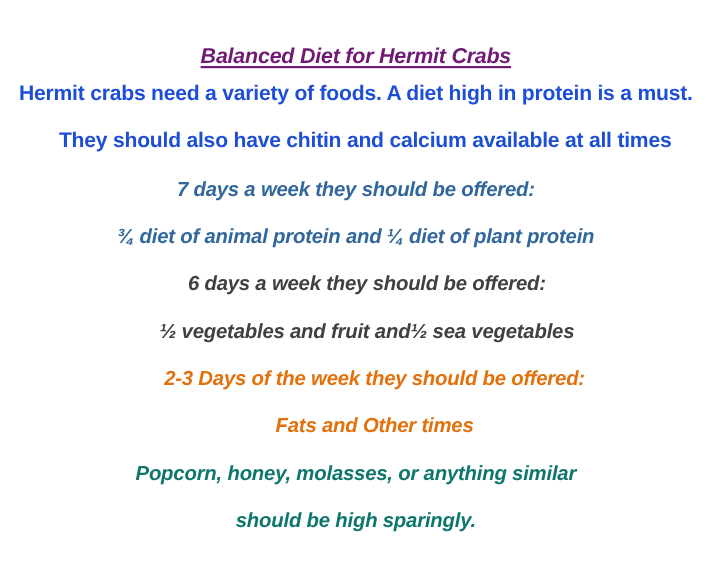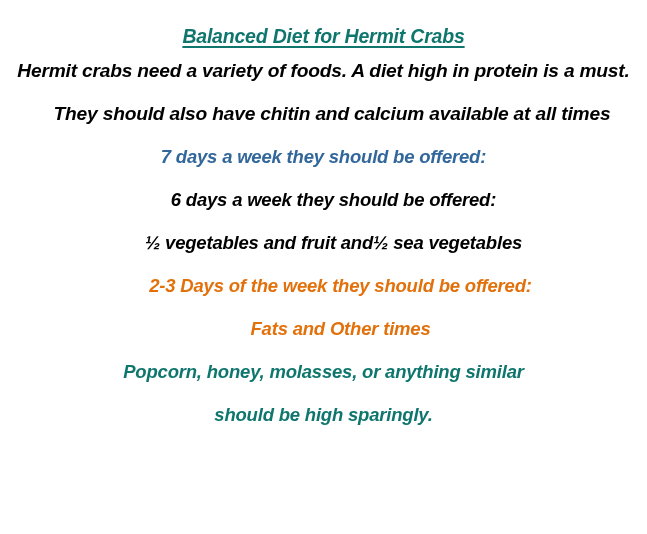--- a/index.html
+++ b/index.html
@@ -31,50 +31,49 @@
     font-weight: bold;
     white-space: nowrap;
     letter-spacing: -0.2px;
     box-sizing: border-box;
   }
 
   
   .title-line {
     font-size: 19.5px;
     font-style: italic;
-    color: #0f766e;
-    margin-top: 23px;
+    color: #701a75;
+    margin-top: 38px;
     height: 26px;
     line-height: 26px;
   }
   .title-line .title-text {
     text-decoration: underline;
     text-underline-offset: 3px;
     text-decoration-thickness: 2px;
   }
 
   
   .body-line {
     font-size: 19px;
-    color: #000000;
+    color: #1d4ed8;
     height: 43px;
     line-height: 43px;
-    font-style: italic;
   }
 
   
   .section-line {
     font-size: 18.5px;
     height: 43px;
     line-height: 43px;
     font-style: italic;
   }
 
   .c-blue   { color: #31679B; }
-  .c-red    { color: #000000; padding-left: 20px; }
+  .c-red    { color: #404040; padding-left: 20px; }
   .c-orange { color: #E2710C; margin-left: 17px; }
   .c-purple { color: #0f766e; }
 
   
   .body-line.l1 { font-size: 19.2px; }
   .body-line.l2 { font-size: 19.2px; padding-left: 17px; }
   .body-line.l3 { font-size: 19.2px; }
 </style>
 </head>
 <body>
@@ -82,20 +81,21 @@
 <div class="page">
 
   <div class="doc-line title-line">
     <span class="title-text">Balanced Diet for Hermit Crabs</span>
   </div>
 
   <div class="doc-line body-line l1">Hermit crabs need a variety of foods. A diet high in protein is a must.</div>
   <div class="doc-line body-line l2">They should also have chitin and calcium available at all times</div>
 
   <div class="doc-line section-line c-blue">7 days a week they should be offered:</div>
+  <div class="doc-line section-line c-blue">¾ diet of animal protein and ¼ diet of plant protein</div>
 
   <div class="doc-line section-line c-red">6 days a week they should be offered:</div>
   <div class="doc-line section-line c-red">½ vegetables and fruit and½ sea vegetables</div>
 
   <div class="doc-line section-line c-orange">2-3 Days of the week they should be offered:</div>
   <div class="doc-line section-line c-orange">Fats and Other times</div>
 
   <div class="doc-line section-line c-purple">Popcorn, honey, molasses, or anything similar</div>
   <div class="doc-line section-line c-purple">should be high sparingly.</div>
 

